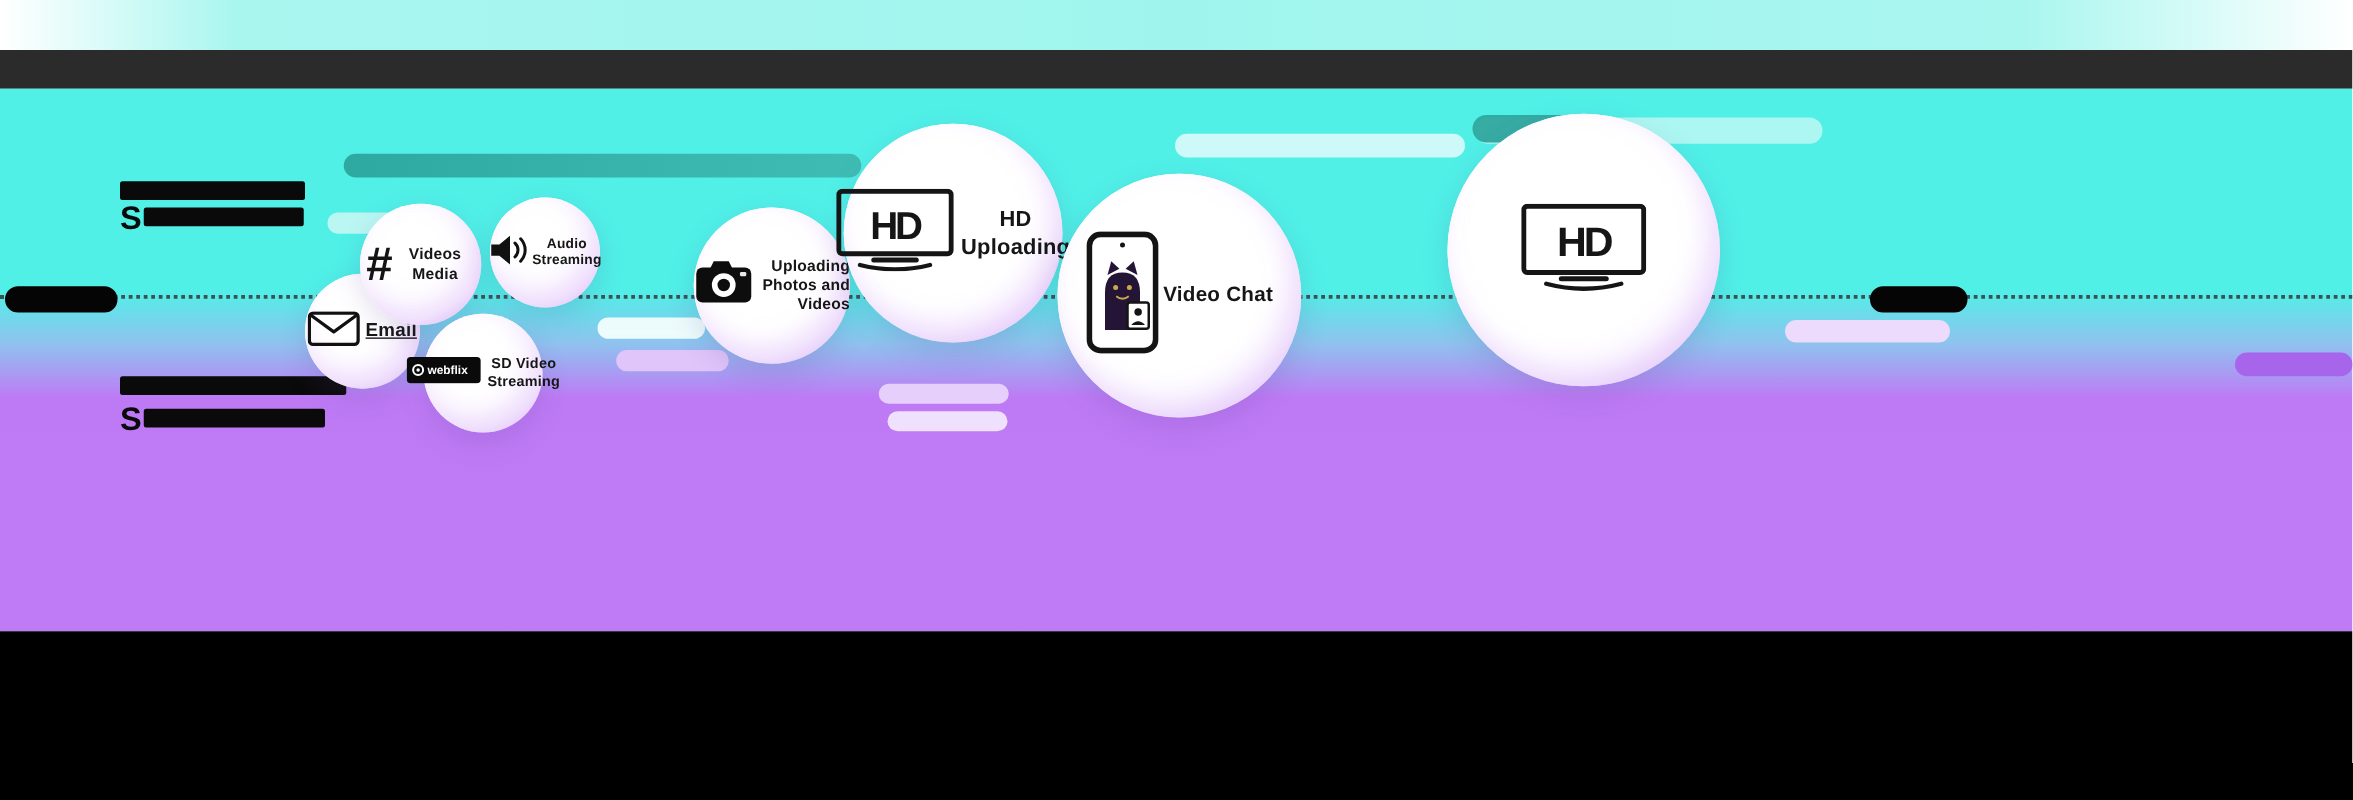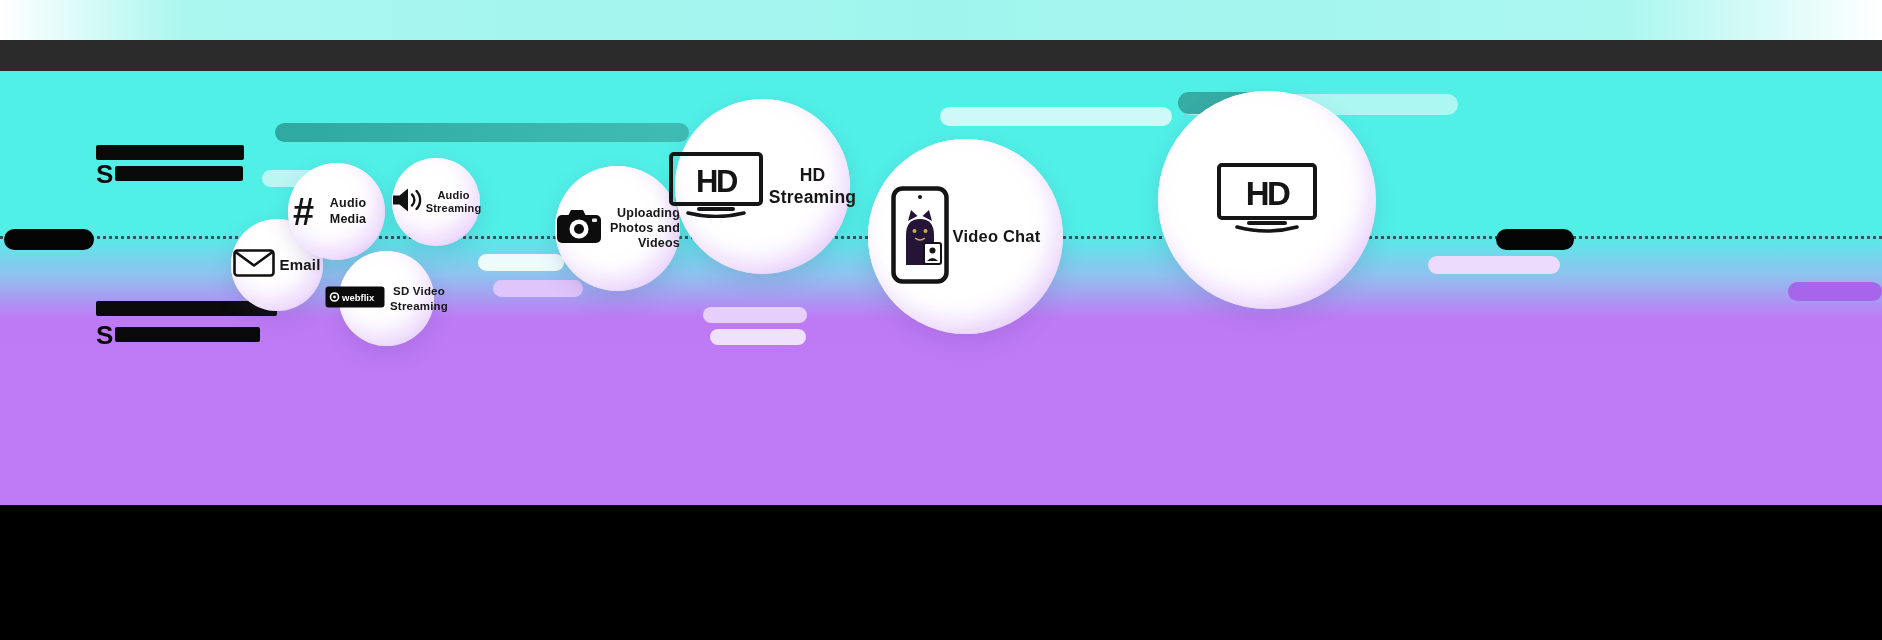--- a/index.html
+++ b/index.html
@@ -14,33 +14,33 @@
   .pill{position:absolute;border-radius:999px;z-index:1;}
   .blackpill{position:absolute;border-radius:999px;background:#050505;z-index:2;}
   .bar{position:absolute;background:#0a0a0a;border-radius:2px;z-index:2;}
   .prefix{position:absolute;z-index:2;font-weight:800;font-size:26px;color:#0a0a0a;line-height:1;}
   .bubble{position:absolute;z-index:3;border-radius:50%;
     background:radial-gradient(circle at 38% 30%,#ffffff 55%,#fdfbff 70%,#f3e6fd 85%,#e6d9f8 93%,#def2f0 100%);
     box-shadow:inset -8px -12px 22px rgba(209,162,248,.38),inset 10px 14px 20px rgba(255,255,255,.95),0 8px 22px rgba(90,60,140,.16);
     display:flex;flex-direction:row;align-items:center;justify-content:center;text-align:center;}
   .bubble .label{font-weight:700;color:#161616;line-height:1.22;letter-spacing:.2px;}
   .hash{font-size:38px;font-weight:800;color:#141414;line-height:1;}
-  .b-email{left:231px;top:219px;width:92px;height:92px;gap:4px;}
+  .b-email{left:244px;top:219px;width:92px;height:92px;gap:4px;text-decoration:underline;}
   .b-email .label{font-size:15px;}
   .b-social{left:288px;top:163px;width:97px;height:97px;gap:2px;}
   .b-social .label{font-size:12.5px;width:64px;}
   .b-audio{left:392px;top:158px;width:88px;height:88px;gap:3px;}
   .b-audio .label{font-size:11px;width:70px;}
   .b-sd{left:339px;top:251px;width:95px;height:95px;gap:5px;justify-content:center;}
   .b-sd .label{font-size:11.5px;width:78px;}
   .b-upload{left:555px;top:166px;width:125px;height:125px;gap:5px;text-align:right;}
   .b-upload .label{font-size:12.5px;width:114px;}
   .b-hd{left:675px;top:99px;width:175px;height:175px;gap:6px;}
   .b-hd .label{font-size:17.5px;width:112px;}
-  .b-video{left:868px;top:139px;width:195px;height:195px;gap:4px;}
+  .b-video{left:846px;top:139px;width:195px;height:195px;gap:4px;}
   .b-video .label{font-size:16.5px;}
   .b-4k{left:1158px;top:91px;width:218px;height:218px;gap:7px;}
   .b-4k .label{font-size:17.5px;width:152px;}
 </style>
 </head>
 <body>
 
 <div class="stage">
 
   <div class="bg-top"></div>
@@ -78,21 +78,21 @@
       <svg width="42" height="28" viewBox="0 0 42 28">
         <rect x="1.5" y="1.5" width="39" height="25" rx="3" fill="none" stroke="#111111" stroke-width="2.6"></rect>
         <path d="M2.5 3 L21 16.5 L39.5 3" fill="none" stroke="#111111" stroke-width="2.6" stroke-linecap="round" stroke-linejoin="round"></path>
       </svg>
     </span>
     <span class="label">Email</span>
   </div>
 
   <div class="bubble b-social">
     <span class="hash">#</span>
-    <span class="label">Audio Media</span>
+    <span class="label">Videos Media</span>
   </div>
 
   <div class="bubble b-audio">
     <span>
       <svg width="32" height="28" viewBox="0 0 32 28">
         <path d="M2 9.5 h6.5 L17 2.5 v23 L8.5 18.5 H2 z" fill="#111111"></path>
         <path d="M21 8.5 a7.5 7.5 0 0 1 0 11" fill="none" stroke="#111111" stroke-width="2.4" stroke-linecap="round"></path>
         <path d="M25.5 5 a13 13 0 0 1 0 18" fill="none" stroke="#111111" stroke-width="2.4" stroke-linecap="round"></path>
       </svg>
     </span>
@@ -126,21 +126,21 @@
 
   <div class="bubble b-hd">
     <span>
       <svg width="94" height="66" viewBox="0 0 94 66">
         <rect x="2" y="2" width="90" height="50" rx="3" fill="none" stroke="#151515" stroke-width="4"></rect>
         <text x="47" y="40" text-anchor="middle" font-size="31" font-weight="bold" letter-spacing="-2.5" fill="#151515" font-family="Liberation Sans, sans-serif">HD</text>
         <path d="M30 57 L64 57" stroke="#151515" stroke-width="4" stroke-linecap="round"></path>
         <path d="M19 61 Q47 68 75 61" stroke="#151515" stroke-width="3.5" fill="none" stroke-linecap="round"></path>
       </svg>
     </span>
-    <span class="label">HD Streaming</span>
+    <span class="label">HD Uploading</span>
   </div>
 
   <div class="bubble b-video">
     <span>
       <svg width="58" height="98" viewBox="0 0 58 98">
         <rect x="2.5" y="2.5" width="53" height="93" rx="9" fill="#ffffff" stroke="#141414" stroke-width="4.5"></rect>
         <circle cx="29" cy="11" r="2" fill="#141414"></circle>
         <path d="M17 35 L20 24 L26.5 30 Z" fill="#241536"></path>
         <path d="M41 35 L38 24 L31.5 30 Z" fill="#241536"></path>
         <path d="M15 79 V49 q0-16 14-16 q14 0 14 16 v30 z" fill="#241536"></path>

